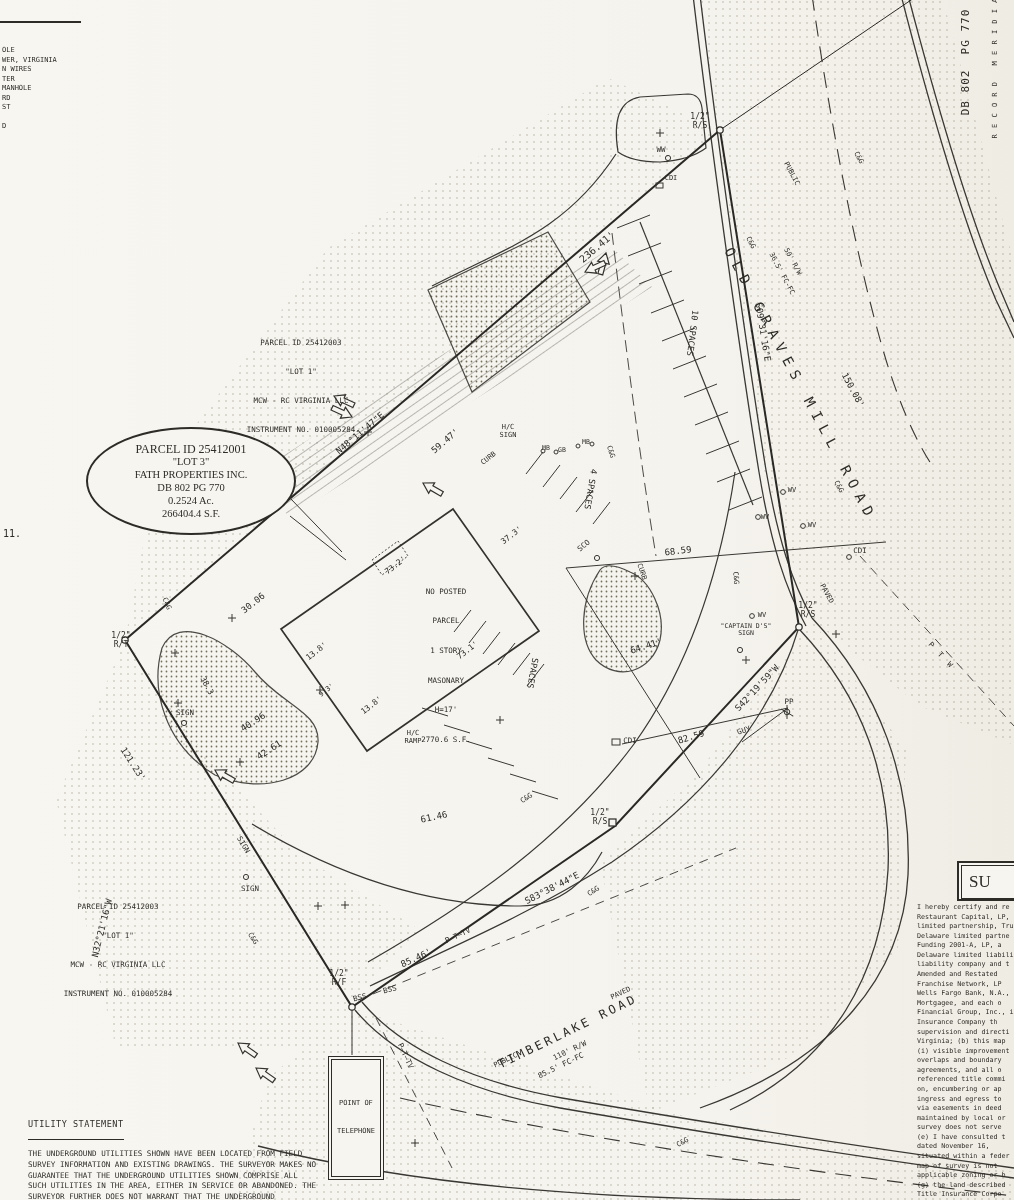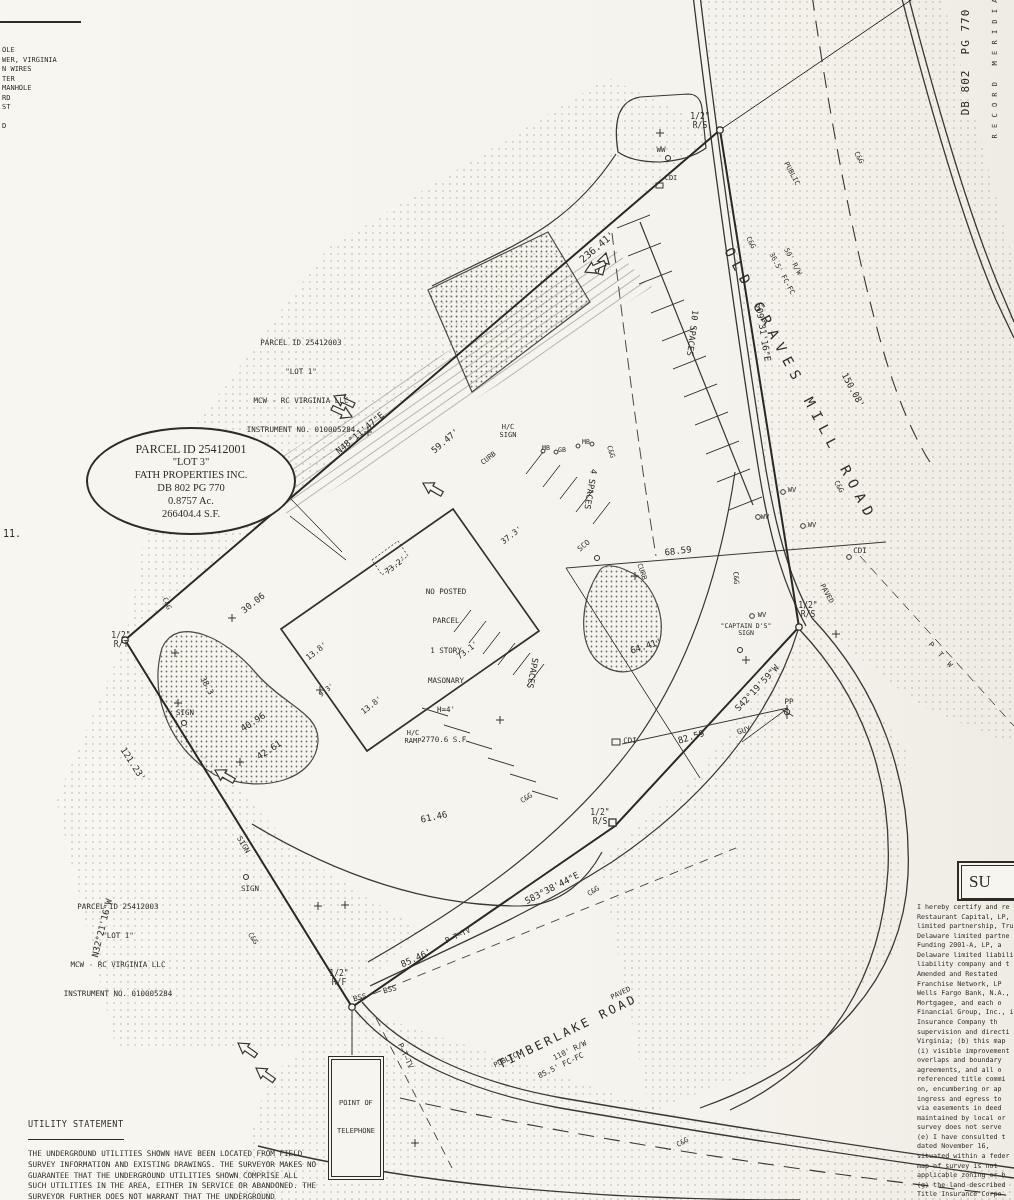--- a/index.html
+++ b/index.html
@@ -204,30 +204,30 @@
     <div>"LOT 1"</div>
     <div>MCW - RC VIRGINIA LLC</div>
     <div>INSTRUMENT NO. 010005284</div>
   </div>
 
   <div class="callout">
     <div class="big">PARCEL ID 25412001</div>
     <div>"LOT 3"</div>
     <div>FATH PROPERTIES INC.</div>
     <div>DB 802  PG 770</div>
-    <div>0.8757 Ac.</div>
+    <div>0.2524 Ac.</div>
     <div>266404.4 S.F.</div>
   </div>
 
   <div class="blk bldg" style="left:386px;top:567px;width:120px;">
     <div>NO POSTED</div>
     <div>PARCEL</div>
     <div>1 STORY</div>
     <div>MASONARY</div>
-    <div>H=4'</div>
+    <div>H=17'</div>
     <div>2770.6 S.F.</div>
   </div>
 
   <div class="pob">
     <div class="in">
       <div>POINT OF</div>
       <div>TELEPHONE</div>
     </div>
   </div>
 

